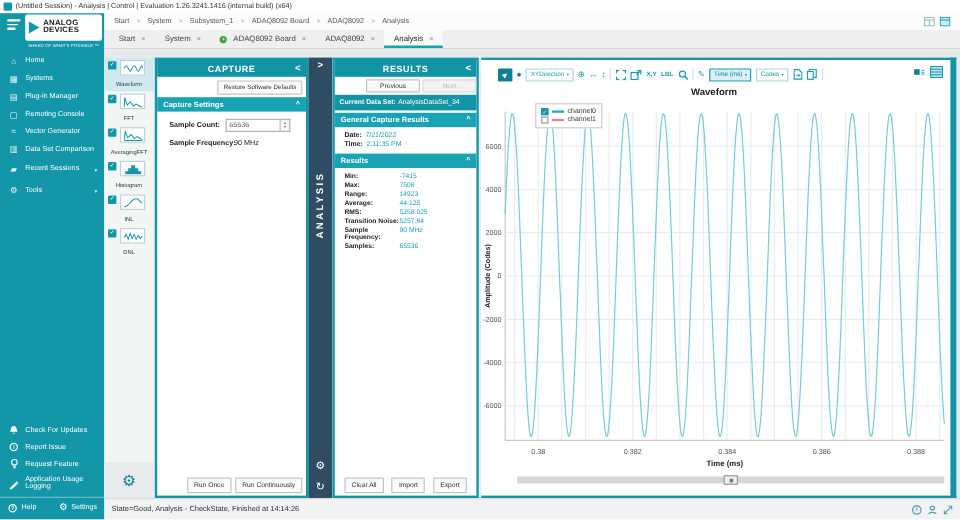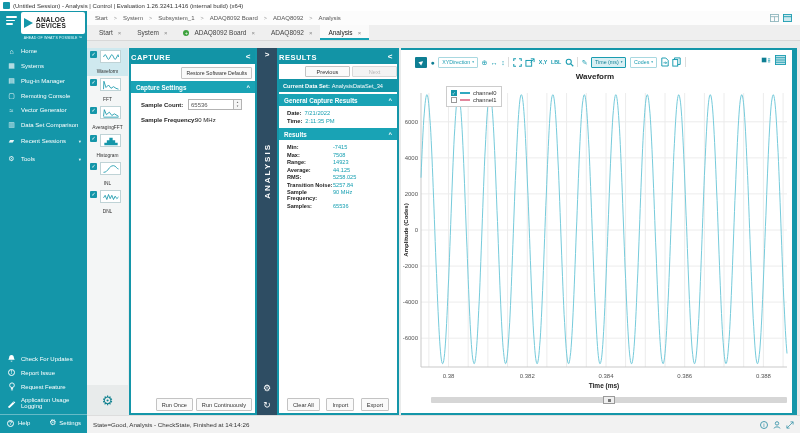--- a/index.html
+++ b/index.html
@@ -52,21 +52,21 @@
 #rail{position:absolute;left:0;top:7px;width:41px;height:367px;background:#f4f6f6}
 .rail-item{position:relative;height:28px;cursor:pointer}
 .rail-item.active{background:#cfe9ef}
 .rail-cb{position:absolute;left:3px;top:3px;width:7px;height:7px;background:#1496a9;border-radius:1px;color:#fff;font-size:5px;line-height:7px;text-align:center}
 .rail-tile{position:absolute;left:13px;top:2px;width:21px;height:13px;background:#fff;border:1px solid #bfd3d6;display:flex;align-items:center;justify-content:center}
 .rail-label{position:absolute;left:0;bottom:2px;width:100%;text-align:center;font-size:4.8px;color:#333}
 #rail-gear{position:absolute;left:0;bottom:0;width:41px;height:30px;background:#e8ebeb;display:flex;align-items:center;justify-content:center;color:#10818f;font-size:13px;cursor:pointer}
 
 
 #capture{position:absolute;left:42px;top:7px;width:128px;height:367px;border:2px solid #1496a9;background:#fff;display:flex;flex-direction:column}
-.panel-header{height:14px;background:#1294a6;color:#fff;font-size:7.5px;font-weight:bold;display:flex;align-items:center;justify-content:flex-start;position:relative;flex:none;letter-spacing:.5px}
+.panel-header{height:14px;background:#1294a6;color:#fff;font-size:7.5px;font-weight:bold;display:flex;align-items:center;justify-content:center;position:relative;flex:none;letter-spacing:.5px}
 .panel-header .collapse{position:absolute;right:4px;top:1.5px;font-size:8px;font-weight:bold;cursor:pointer}
 .cap-body{flex:1;position:relative}
 .btn{background:#fafafa;border:1px solid #c3c3c3;border-radius:1px;color:#333;display:inline-flex;align-items:center;justify-content:center;cursor:pointer}
 #restore-btn{position:absolute;right:3px;top:3px;font-size:5.2px;padding:2px 4px}
 .section-bar{position:absolute;left:0;width:100%;height:12px;background:#19a3b5;color:#fff;font-size:6.3px;font-weight:bold;display:flex;align-items:center;padding-left:5px}
 .section-bar .caret{position:absolute;right:5px;font-size:6px;font-weight:bold;cursor:pointer}
 #cap-settings-bar{top:17px}
 .form-label{position:absolute;font-size:6px;font-weight:bold;color:#222}
 #sample-count-label{left:10px;top:38px}
 #sample-count-input{position:absolute;left:57px;top:35px;width:46px;height:11px;border:1px solid #b3b3b3;font-size:6px;padding-left:2px;color:#555;font-family:inherit}

